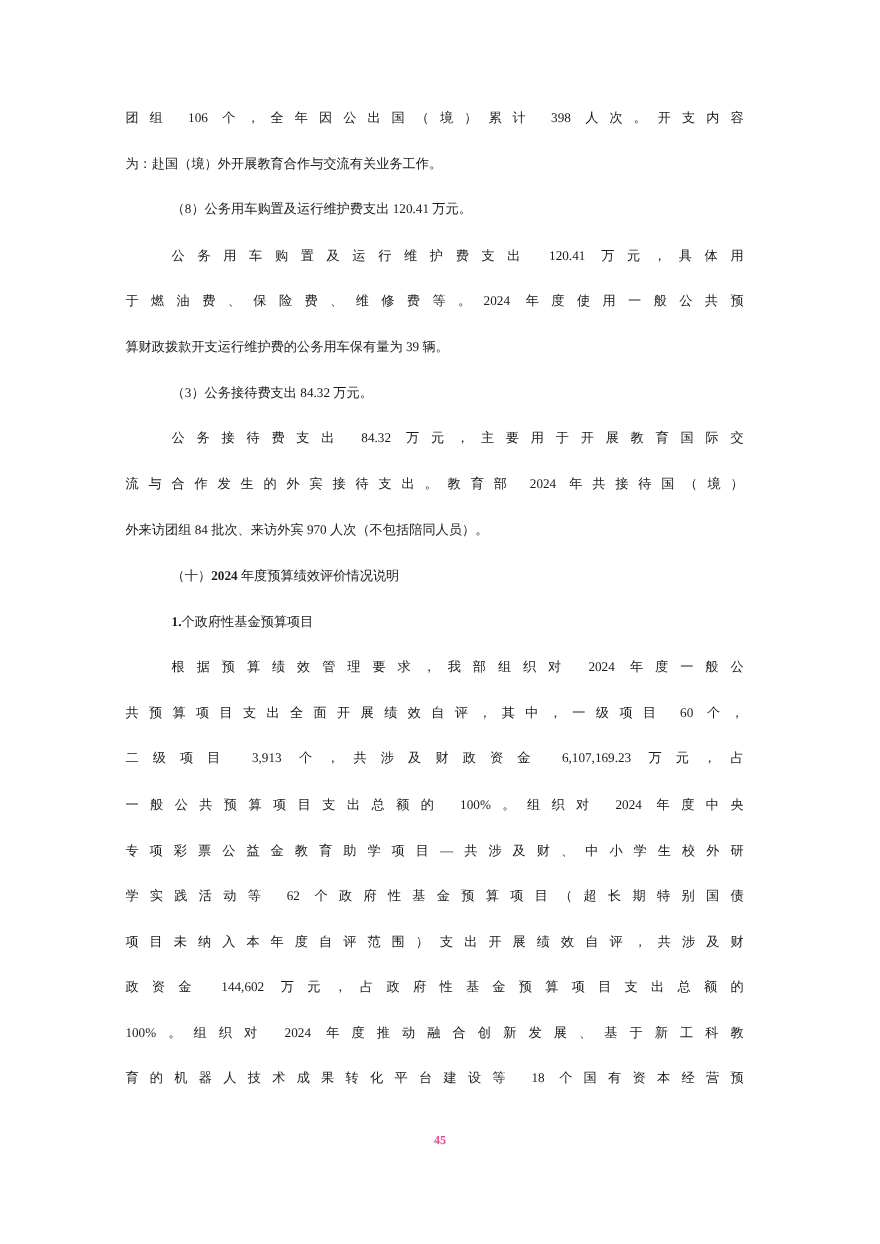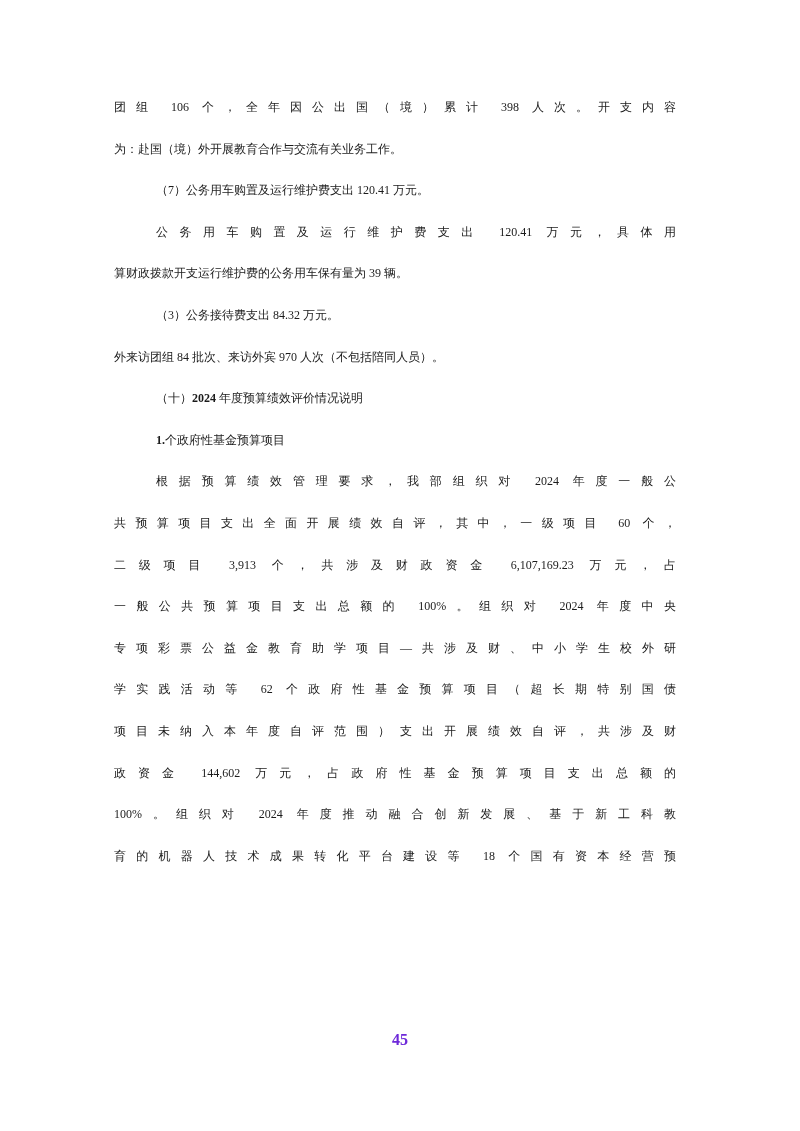--- a/index.html
+++ b/index.html
@@ -42,45 +42,48 @@
   }
   .b {
     font-weight: 700;
   }
   .page-number {
     position: absolute;
     top: 1031px;
     left: 0;
     width: 800px;
     text-align: center;
-    font-size: 16px;
+    font-size: 11px;
     font-weight: 700;
-    color: #6d28d9;
+    color: #ec4899;
   }
 </style>
 </head>
 <body>
 
 <div class="page">
   <div class="text-block" id="doc-body">
       <div class="paragraph">
         <div class="line fill"><span class="">团组 106 个，全年因公出国（境）累计 398 人次。开支内容</span></div>
         <div class="line"><span class="">为：赴国（境）外开展教育合作与交流有关业务工作。</span></div>
       </div>
       <div class="paragraph">
-        <div class="line indent"><span class="">（7）公务用车购置及运行维护费支出 120.41 万元。</span></div>
+        <div class="line indent"><span class="">（8）公务用车购置及运行维护费支出 120.41 万元。</span></div>
       </div>
       <div class="paragraph">
         <div class="line fill indent"><span class="">公务用车购置及运行维护费支出 120.41 万元，具体用</span></div>
+        <div class="line fill"><span class="">于燃油费、保险费、维修费等。2024 年度使用一般公共预</span></div>
         <div class="line"><span class="">算财政拨款开支运行维护费的公务用车保有量为 39 辆。</span></div>
       </div>
       <div class="paragraph">
         <div class="line indent"><span class="">（3）公务接待费支出 84.32 万元。</span></div>
       </div>
       <div class="paragraph">
+        <div class="line fill indent"><span class="">公务接待费支出 84.32 万元，主要用于开展教育国际交</span></div>
+        <div class="line fill"><span class="">流与合作发生的外宾接待支出。教育部 2024 年共接待国（境）</span></div>
         <div class="line"><span class="">外来访团组 84 批次、来访外宾 970 人次（不包括陪同人员）。</span></div>
       </div>
       <div class="paragraph">
         <div class="line indent"><span class="">（十）</span><span class="b">2024</span><span class=""> 年度预算绩效评价情况说明</span></div>
       </div>
       <div class="paragraph">
         <div class="line indent"><span class="b">1.</span><span class="">个政府性基金预算项目</span></div>
       </div>
       <div class="paragraph">
         <div class="line fill indent"><span class="">根据预算绩效管理要求，我部组织对 2024 年度一般公</span></div>

